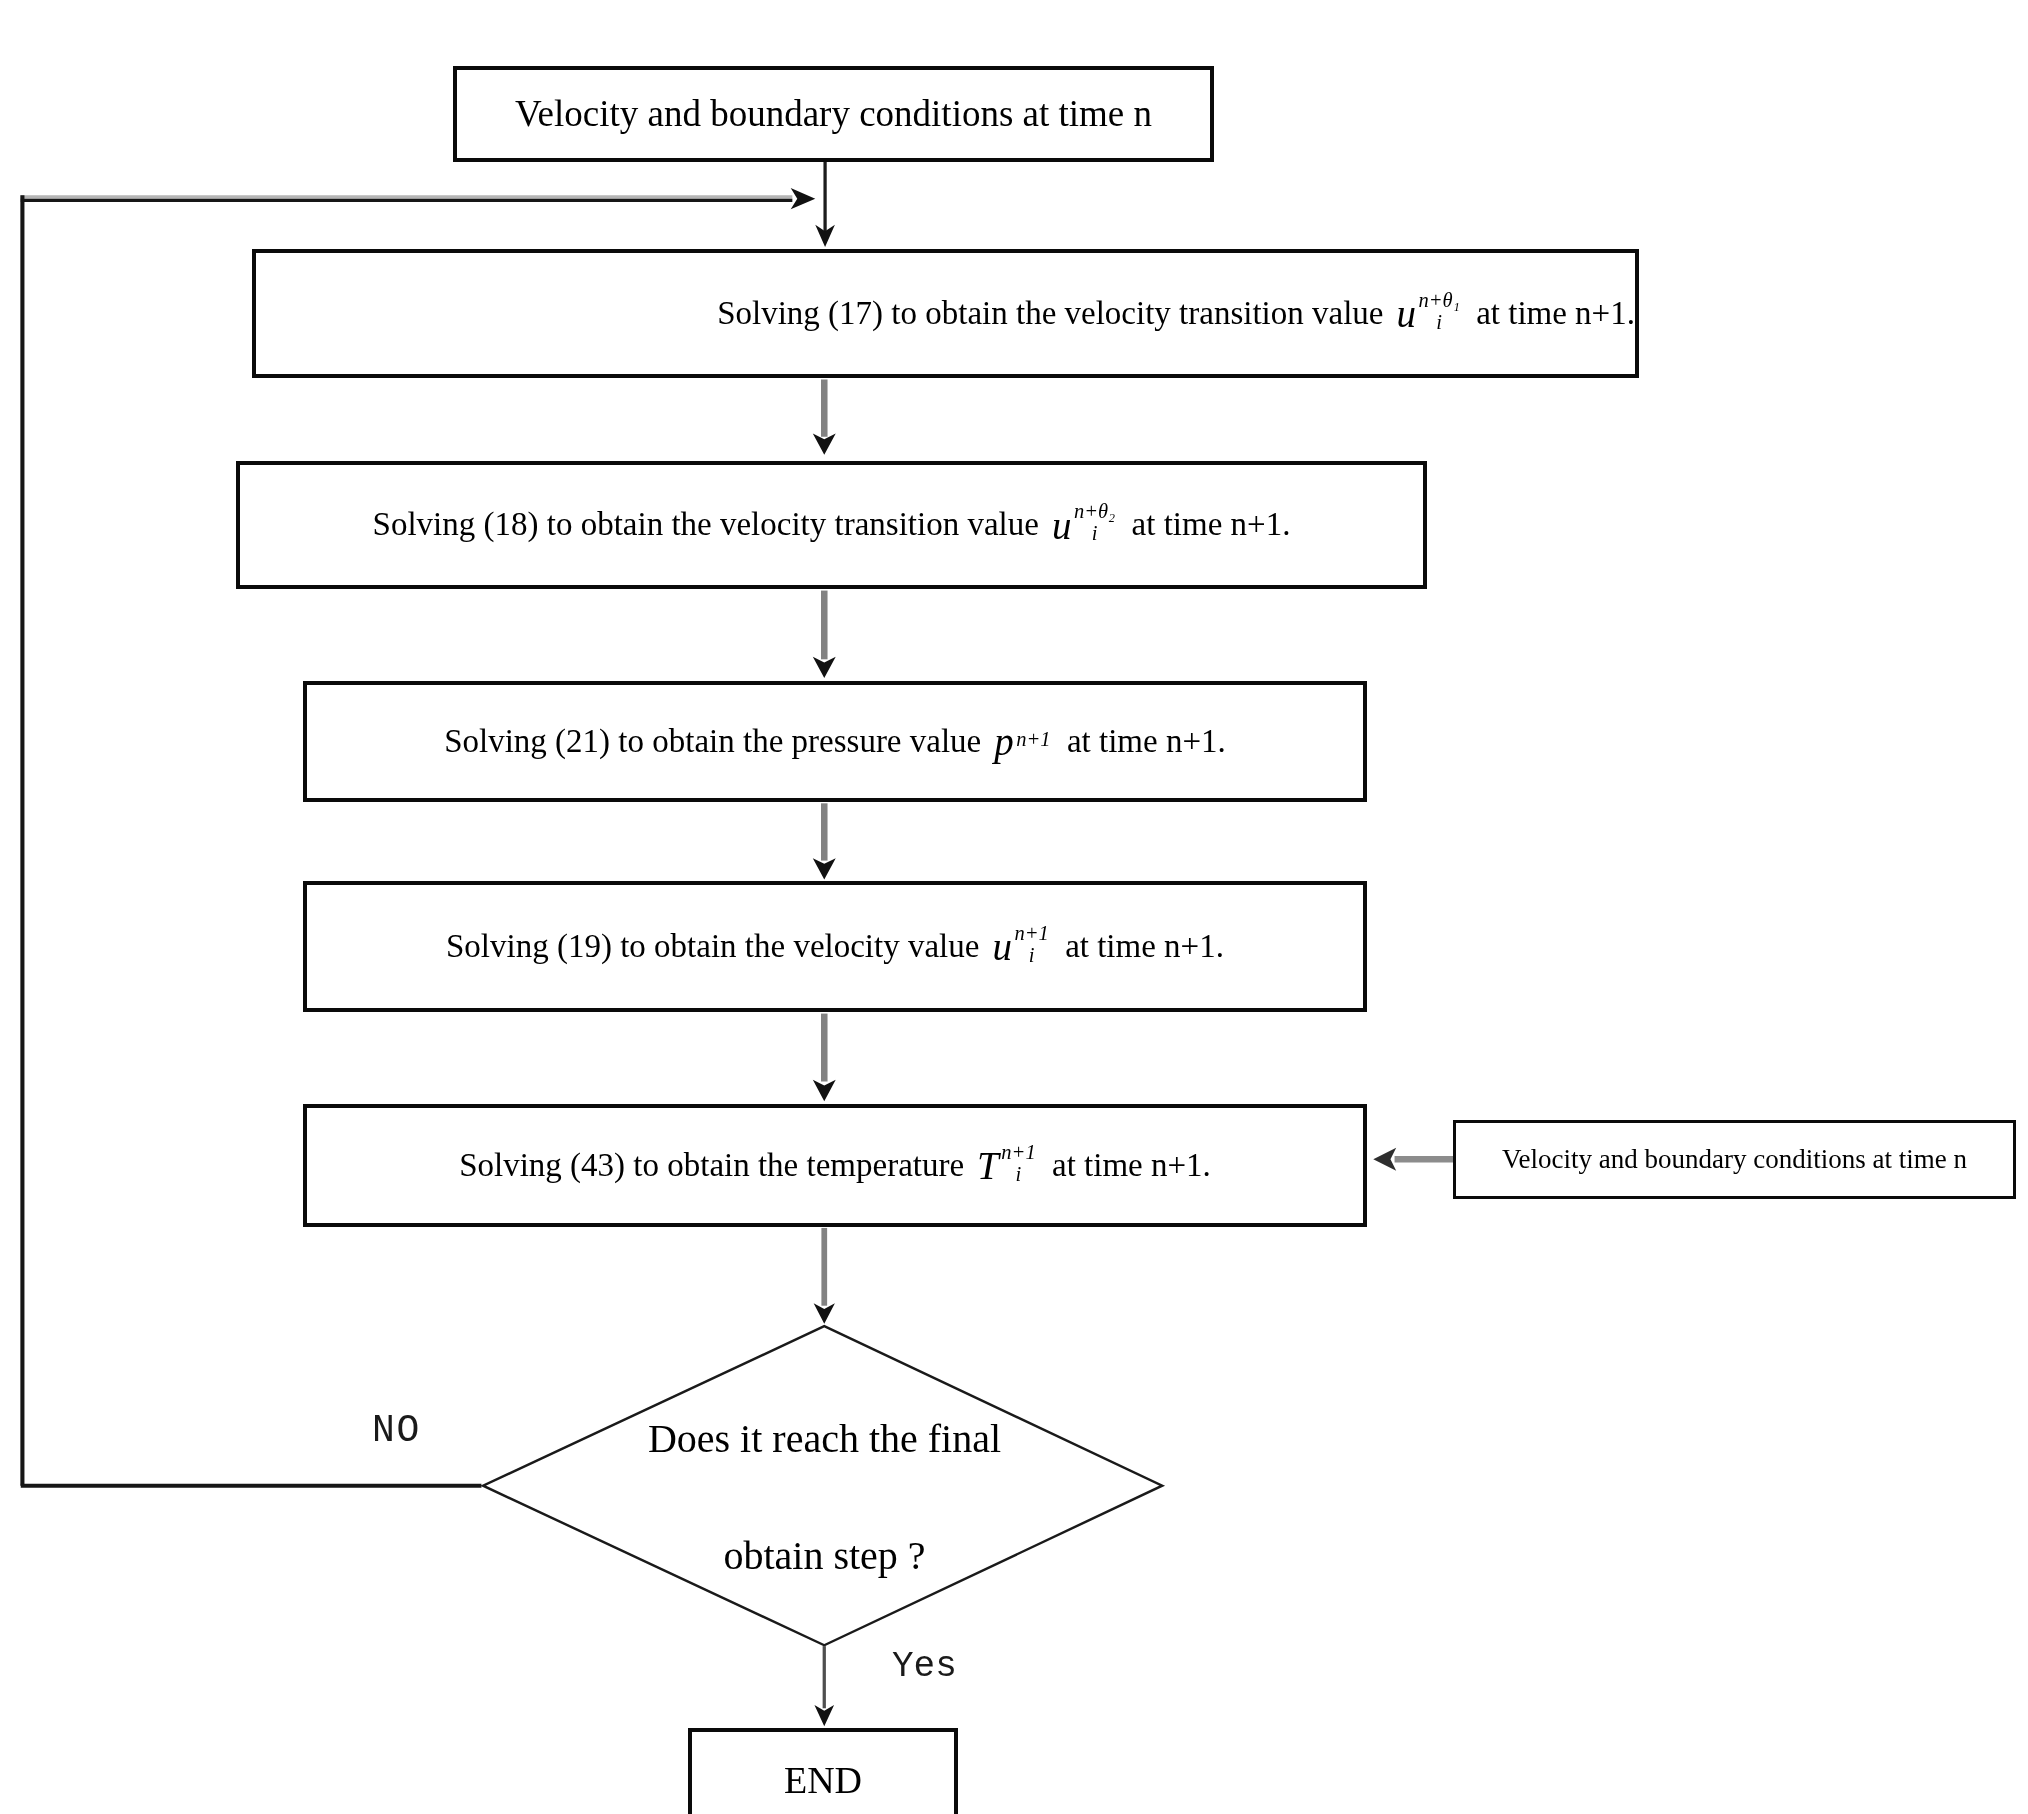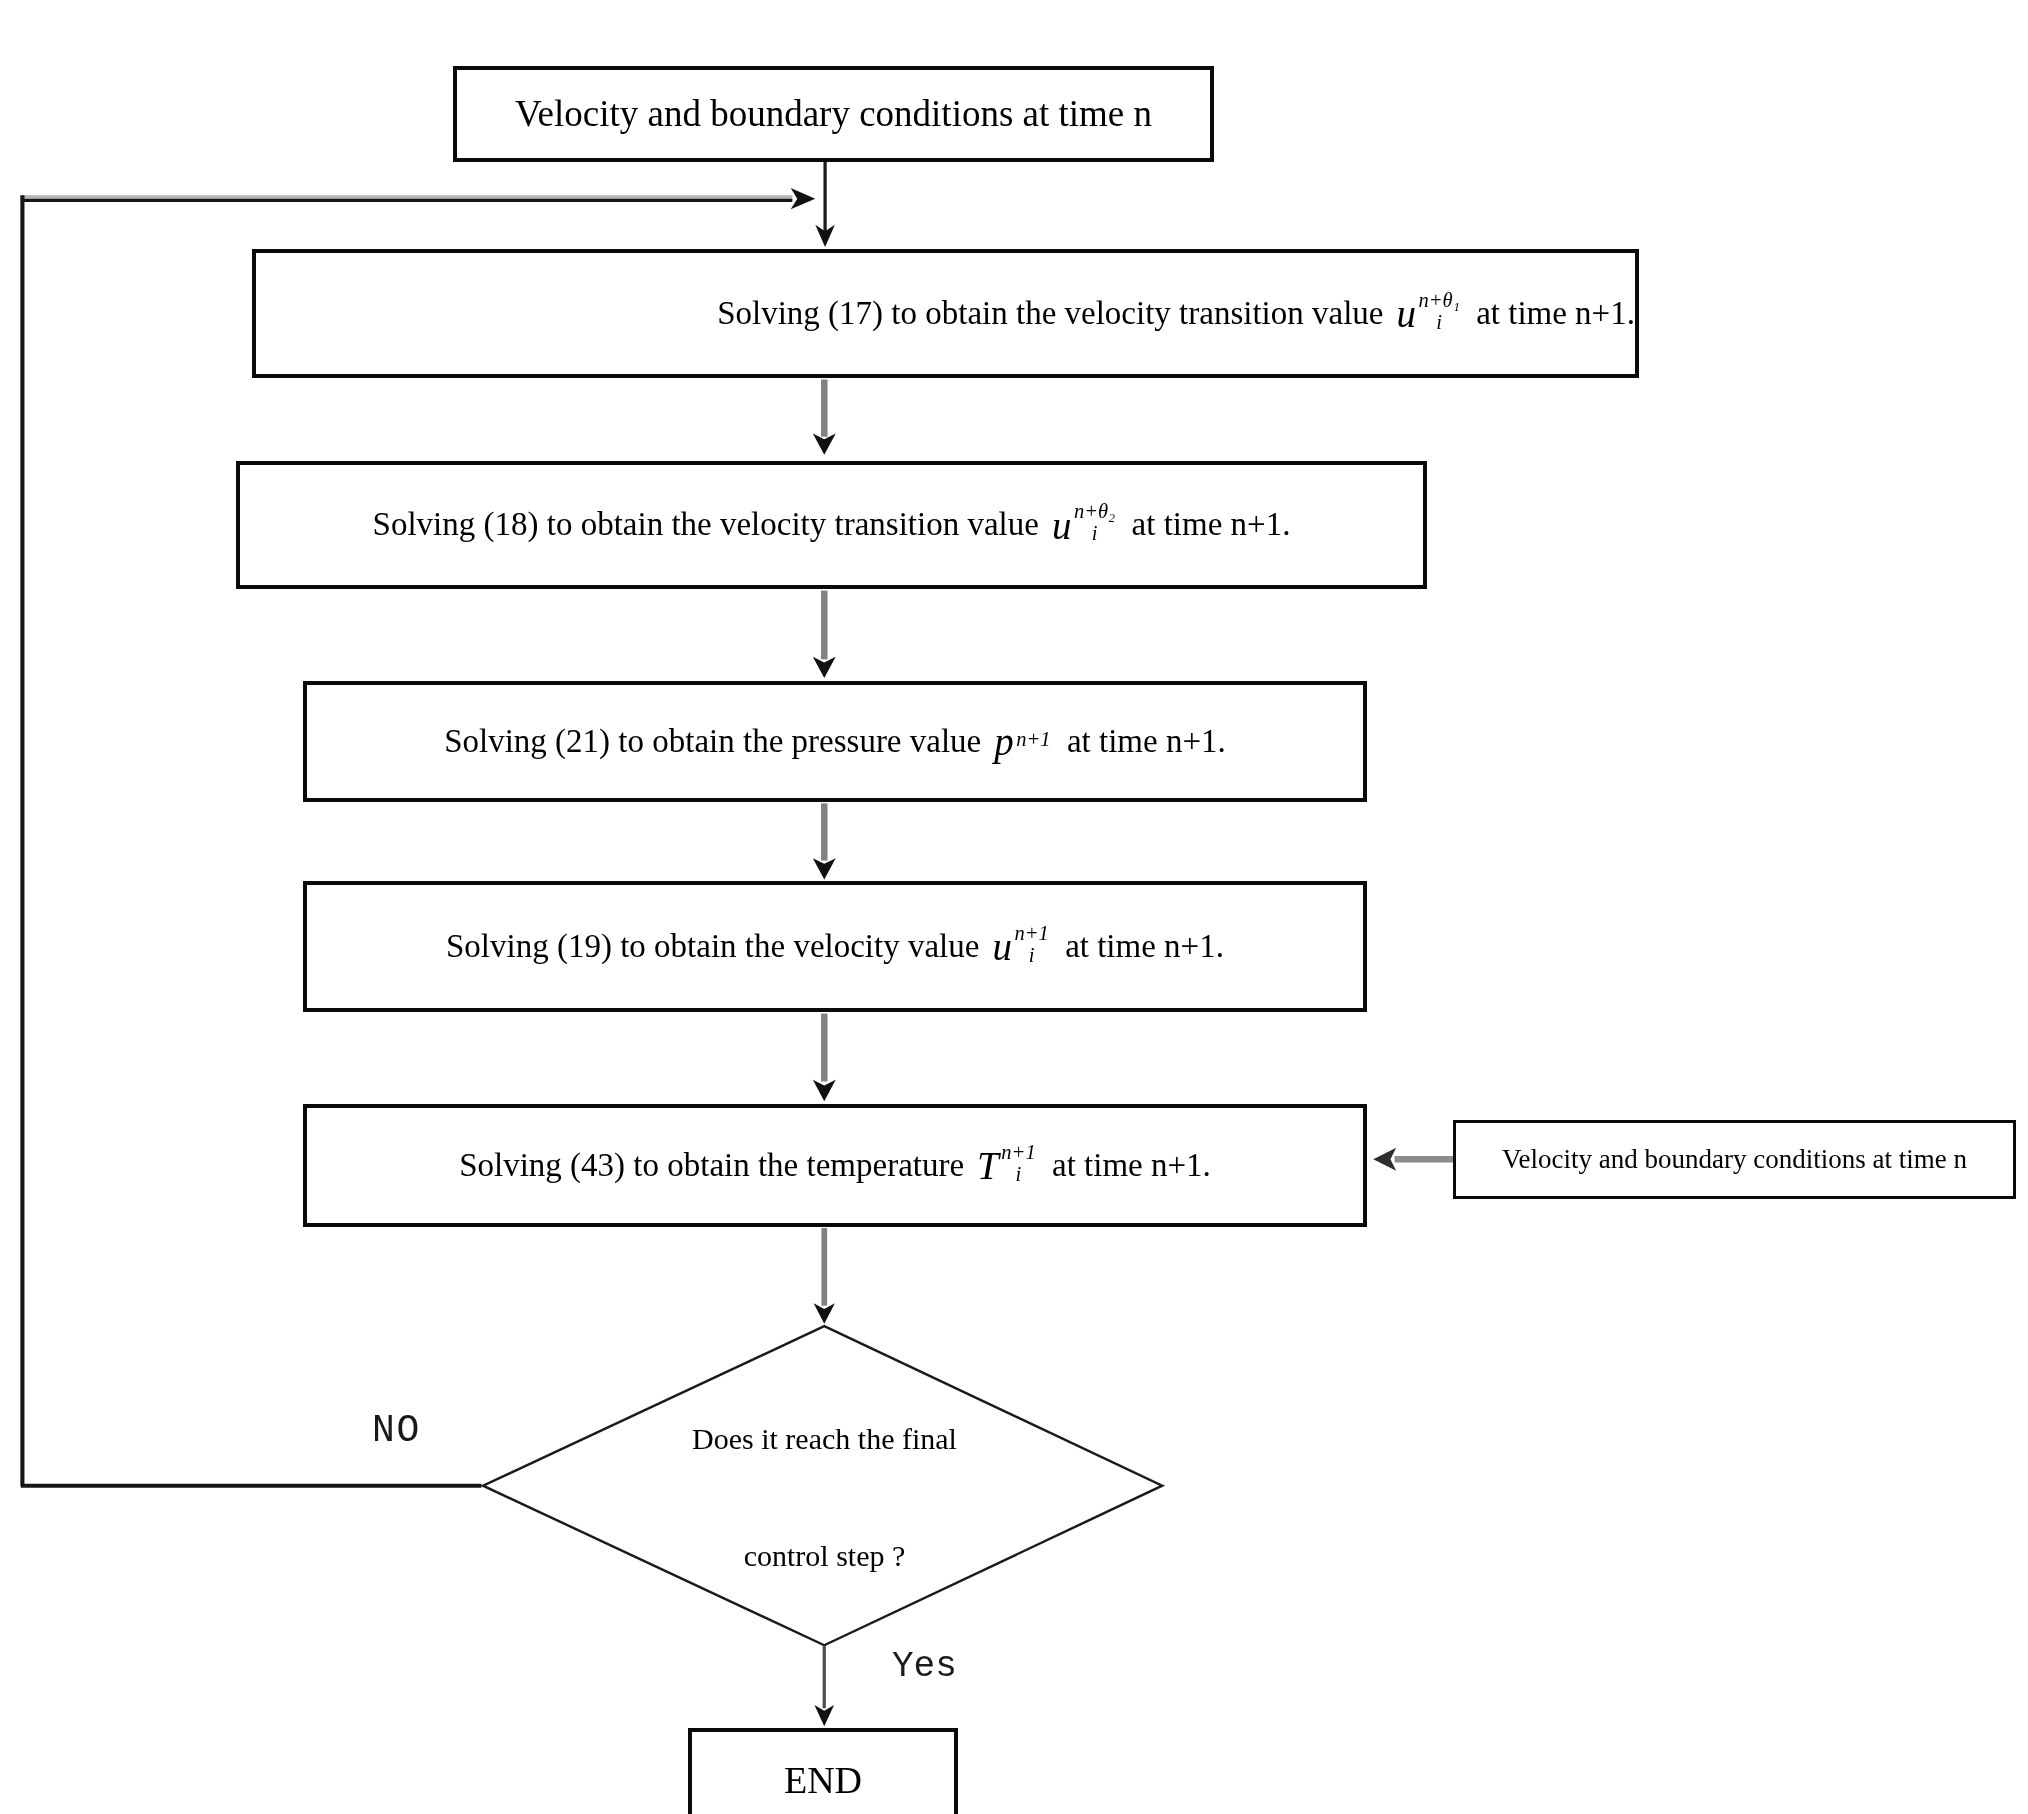--- a/index.html
+++ b/index.html
@@ -32,21 +32,21 @@
   .suffix{white-space:pre;}
   .frm{display:inline-flex;align-items:center;margin:0 16.4px 0 13px;}
   .frm-base{font-style:italic;font-size:39px;line-height:1;}
   .frm-scr{
     display:inline-flex;flex-direction:column;justify-content:center;
     margin-left:2.5px;font-size:20.5px;line-height:1.05;font-style:italic;
     transform:translateY(-1.6px);
   }
   .diamond-label{
     position:absolute;left:579px;top:1336px;width:491px;
-    text-align:center;font-size:30px;line-height:117px;font-family:Liberation Serif, serif;
+    text-align:center;font-size:40px;line-height:117px;font-family:Liberation Serif, serif;
   }
   .flow-label{
     position:absolute;
     font-family:Liberation Mono, monospace;
     color:#1a1a1a;
   }
   .no-label{left:372px;top:1365px;font-size:38px;letter-spacing:1.6px;}
   .yes-label{left:892px;top:1602px;font-size:36px;}
 </style>
 </head>
@@ -152,21 +152,21 @@
       </span>
     <span class="suffix">at time n+1.</span>
   </div>
 
   <div class="box side-box">
     <span>Velocity and boundary conditions at time n</span>
   </div>
 
   <div class="diamond-label">
     <div>Does it reach the final</div>
-    <div>control step ?</div>
+    <div>obtain step ?</div>
   </div>
 
   <div class="flow-label no-label">NO</div>
   <div class="flow-label yes-label">Yes</div>
 
   <div class="box end-box">
     <span>END</span>
   </div>
 
 </div>

